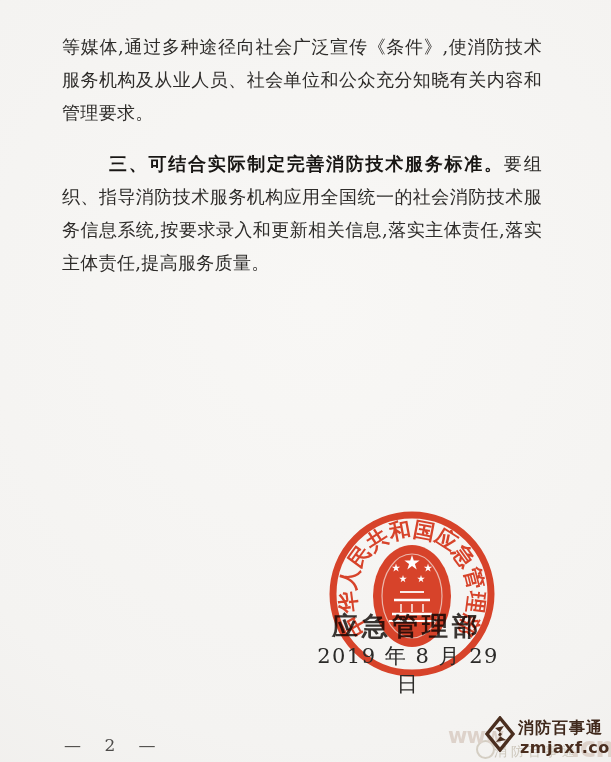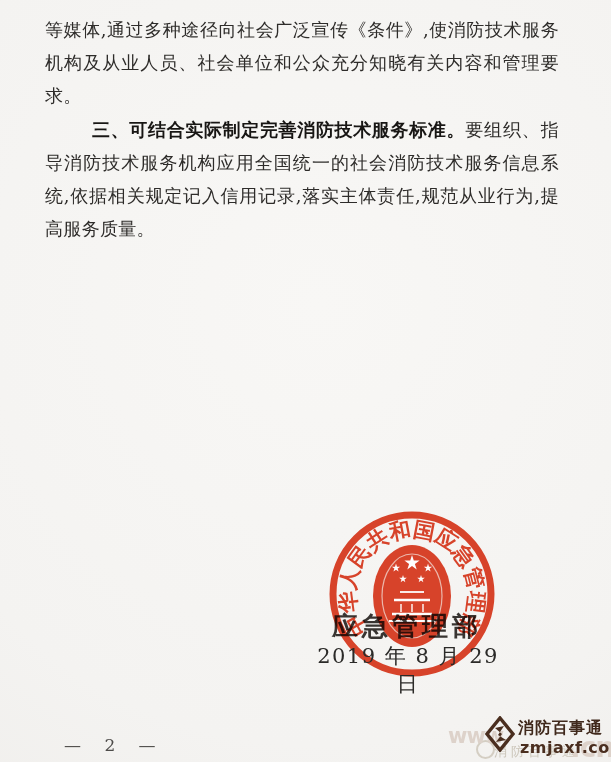--- a/index.html
+++ b/index.html
@@ -6,21 +6,21 @@
   .page{
     position:relative;width:611px;height:762px;overflow:hidden;
     background:radial-gradient(130% 105% at 52% 40%, #f8f7f5 0%, #f4f3f1 55%, #eceae7 100%);
     font-family:"DejaVu Serif","Liberation Serif",serif;
   }
   .body-text{
     position:absolute;left:45px;top:13px;width:514px;
     font-size:18px;line-height:33.2px;letter-spacing:.32px;
     color:#2e2c2a;text-align:justify;
   }
-  .body-text p{margin:0;}
+  .body-text p{margin:17px;}
   .body-text p.indent{text-indent:47px;}
   .lead{
     font-family:"DejaVu Sans","Liberation Sans",sans-serif;
     font-weight:700;color:#17151 3;color:#181614;letter-spacing:.1px;
   }
   
   .seal{position:absolute;left:326px;top:508px;width:172px;height:172px;opacity:.95;}
   .seal text{font-family:"DejaVu Serif","Liberation Serif",serif;font-weight:700;}
   .issuer{
     position:absolute;left:307px;top:609px;width:200px;text-align:center;
@@ -48,21 +48,21 @@
   }
   .wm-tagline{position:absolute;left:58px;top:33px;font-size:13px;color:#ccc6ba;letter-spacing:4px;white-space:nowrap;z-index:0;}
 </style>
 </head>
 <body>
 
 <div class="page">
 
   <div class="body-text">
     <p><b class="lead"></b><span>等媒体,通过多种途径向社会广泛宣传《条件》,使消防技术服务机构及从业人员、社会单位和公众充分知晓有关内容和管理要求。</span></p>
-    <p class="indent"><b class="lead">三、可结合实际制定完善消防技术服务标准。</b><span>要组织、指导消防技术服务机构应用全国统一的社会消防技术服务信息系统,依据相关规定记入信用记录,落实主体责任,规范从业行为,提高服务质量。</span></p>
+    <p class="indent"><b class="lead">三、可结合实际制定完善消防技术服务标准。</b><span>要组织、指导消防技术服务机构应用全国统一的社会消防技术服务信息系统,按要求录入和更新相关信息,落实主体责任,落实主体责任,提高服务质量。</span></p>
   </div>
 
   <div class="seal">
     <svg viewBox="0 0 172 172" width="172" height="172">
       <defs>
         <path id="sealArc" d="M 41.1 121.1 A 57 57 0 1 1 130.9 121.1" fill="none"></path>
         <path id="star" d="M0,-1 L0.2245,-0.309 L0.9511,-0.309 L0.3633,0.118 L0.5878,0.809 L0,0.382 L-0.5878,0.809 L-0.3633,0.118 L-0.9511,-0.309 L-0.2245,-0.309 Z"></path>
       </defs>
       <circle cx="86" cy="86" r="79" fill="none" stroke="#d63a20" stroke-width="7"></circle>
       <text font-size="21.5" fill="#d63a20" letter-spacing="0">

